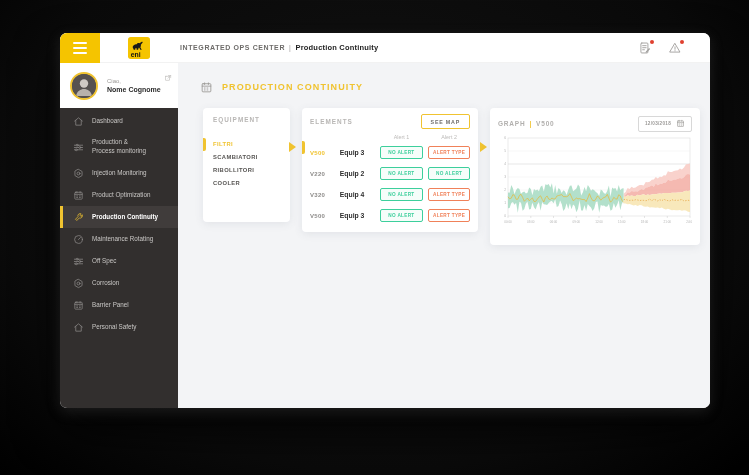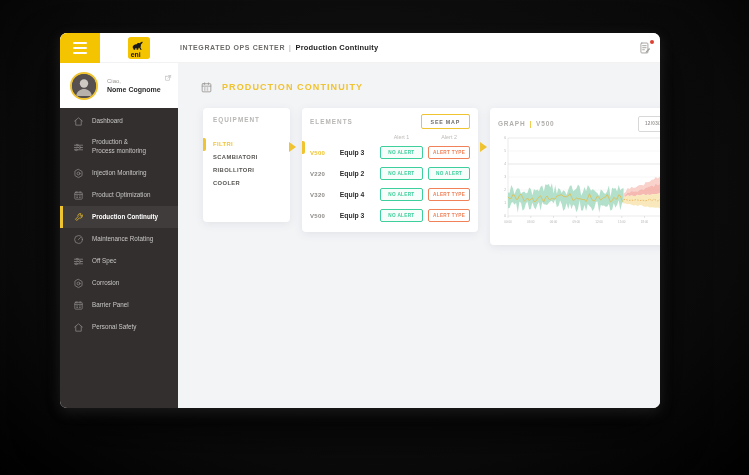--- a/index.html
+++ b/index.html
@@ -4,21 +4,21 @@
 <style>
   :root{
     --brand:#f5c400; --accent:#f0c330; --green:#3dcf9c; --orange:#f08159;
     --red:#e0402f; --sidebar-bg:#322f2e; --sidebar-active:#403c3b; --main-bg:#f3f4f6;
   }
   *{box-sizing:border-box;margin:0;padding:0}
   html,body{width:749px;height:475px;overflow:hidden;background:#0a0a0a;
     font-family:"Liberation Sans",sans-serif;}
   .stage{position:relative;width:749px;height:475px;background:
     radial-gradient(ellipse at 50% 40%, #141414 0%, #0a0a0a 70%, #000 100%);}
-  .window{position:absolute;left:60px;top:33px;width:600px;height:375px;background:#fff;
+  .window{position:absolute;left:60px;top:33px;width:650px;height:375px;background:#fff;
     border-radius:7px;overflow:hidden;
     box-shadow:0 4px 14px rgba(120,120,120,.22), 0 22px 45px rgba(0,0,0,.75);}
   
   .topbar{position:absolute;left:0;top:0;width:650px;height:30px;background:#fff;
     display:flex;align-items:center;z-index:5;border-bottom:1px solid #f2f2f2;}
   .hamburger{width:40px;height:30px;background:var(--brand);display:flex;flex-direction:column;
     align-items:center;justify-content:center;gap:3px;cursor:pointer;flex:0 0 auto;}
   .hamburger i{display:block;width:14px;height:2px;background:#fff;border-radius:1px;}
   .logo{width:22px;height:22px;margin-left:28px;flex:0 0 auto;}
   .tb-title{margin-left:30px;font-size:7px;font-weight:700;color:#6e6c6a;letter-spacing:.6px;

